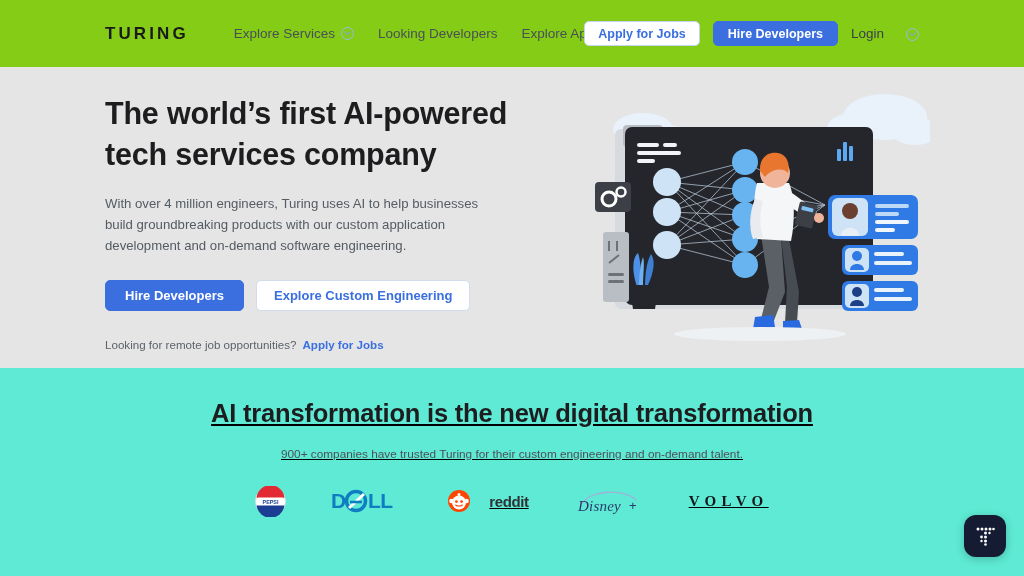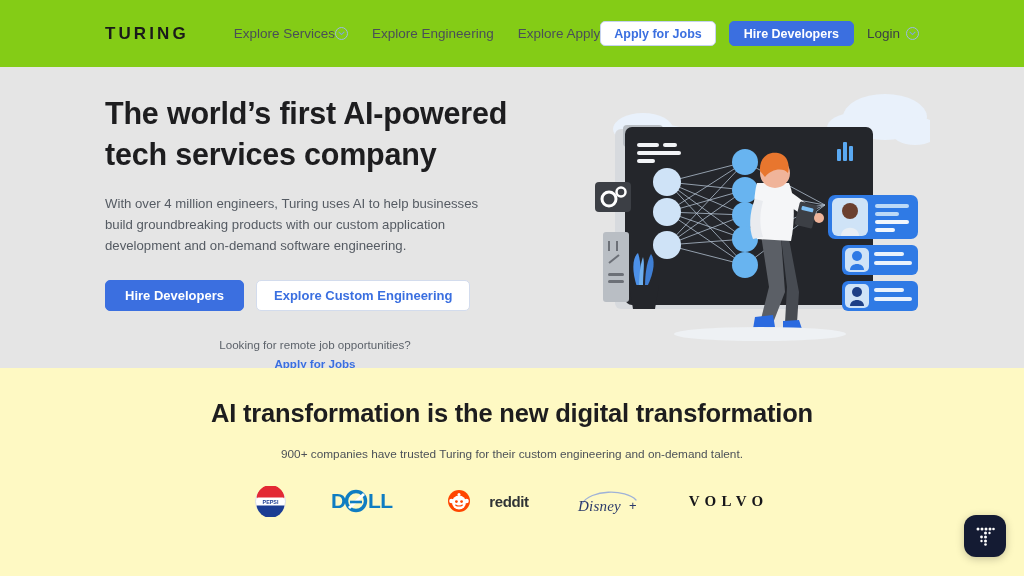--- a/index.html
+++ b/index.html
@@ -22,21 +22,21 @@
     position:absolute; top:0; left:0; width:1024px; height:67px;
     background:#84cc16; display:flex; align-items:center;
   }
   .logo {
     margin-left:105px;
     font-size:17px; font-weight:700; letter-spacing:3.1px;
     color:#1a1a1a;
   }
   .nav-links { display:flex; align-items:center; margin-left:45px; gap:24px; }
   .nav-link {
-    display:flex; align-items:center; 
+    display:flex; align-items:center; gap:6px;
     font-size:13.5px; color:#4a4f57; white-space:nowrap; cursor:pointer;
   }
   .chev-circle {
     width:13px; height:13px; border:1px solid #9db8e8; border-radius:50%;
     display:inline-flex; align-items:center; justify-content:center;
   }
   .chev-circle svg { display:block; }
 
   .nav-right {
     position:absolute; right:105px; top:0; height:67px;
@@ -49,21 +49,21 @@
   }
   .btn-outline-nav {
     height:25px; padding:0 13px; background:#fff;
     border:1px solid #c5d3ef; color:#3a6fe0;
   }
   .btn-filled-nav {
     height:25px; padding:0 14px; background:#3b6fe0;
     border:1px solid #3b6fe0; color:#fff;
   }
   .login {
-    display:flex; align-items:center; gap:6px;
+    display:flex; align-items:flex-end; gap:22px;
     font-size:13.5px; color:#3a3f47; cursor:pointer;
   }
 
   
   .hero { position:absolute; top:67px; left:0; width:1024px; height:301px; background:#e5e5e5; }
   .hero-left { position:absolute; left:105px; top:26px; width:420px; }
   .hero-title {
     font-size:30.5px; font-weight:700; line-height:1.34; color:#1d1d1f;
     letter-spacing:-0.2px;
   }
@@ -75,32 +75,33 @@
   .btn-hire-hero {
     height:31px; padding:0 19px; background:#3b6fe0; color:#fff;
     border:1px solid #3b6fe0; font-size:13px; font-weight:700; border-radius:5px;
   }
   .btn-explore-hero {
     height:31px; padding:9px 17px; background:#fff; color:#3a6fe0;
     border:1px solid #d3dced; font-size:13px; font-weight:700; border-radius:5px;
   }
   .hero-note {
     margin-top:27px; font-size:11.6px; color:#5d636b;
-    display:flex; gap:6px; align-items:center;flex-direction:column;
+    display:flex; gap:6px; align-items:center;
   }
   .hero-note-link { color:#3a6fe0; font-weight:700; cursor:pointer; }
 
   
   .illo { position:absolute; left:585px; top:20px; width:345px; height:265px; }
   .illo svg { display:block; }
 
   
   .section2 {
     position:absolute; top:368px; left:0; width:1024px; height:208px;
-    background:#fef9c3;
+    background:#5eead4;
+    text-decoration:underline;
   }
   .sec-title {
     margin-top:31px; text-align:center; font-size:25.5px; font-weight:700;
     color:#1d1d1f; letter-spacing:-0.2px;
   }
   .sec-sub {
     margin-top:19px; text-align:center; font-size:11.8px; color:#4c5158;
   }
   .logos {
     margin-top:23px; display:flex; align-items:center; justify-content:center;
@@ -138,21 +139,21 @@
     <div class="nav-links">
       <div class="nav-link">
         <span>Explore Services</span>
         <span class="chev-circle">
           <svg width="7" height="5" viewBox="0 0 7 5">
               <path d="M1 1.2L3.5 3.6L6 1.2" stroke="#7fa3de" stroke-width="1.1" fill="none" stroke-linecap="round"></path>
             </svg>
         </span>
       </div>
       <div class="nav-link">
-        <span>Explore Engineering</span>
+        <span>Looking Developers</span>
       </div>
       <div class="nav-link">
         <span>Explore Apply</span>
       </div>
     </div>
 
     <div class="nav-right">
       <button class="btn btn-outline-nav">Apply for Jobs</button>
       <button class="btn btn-filled-nav">Hire Developers</button>
       <div class="login">

